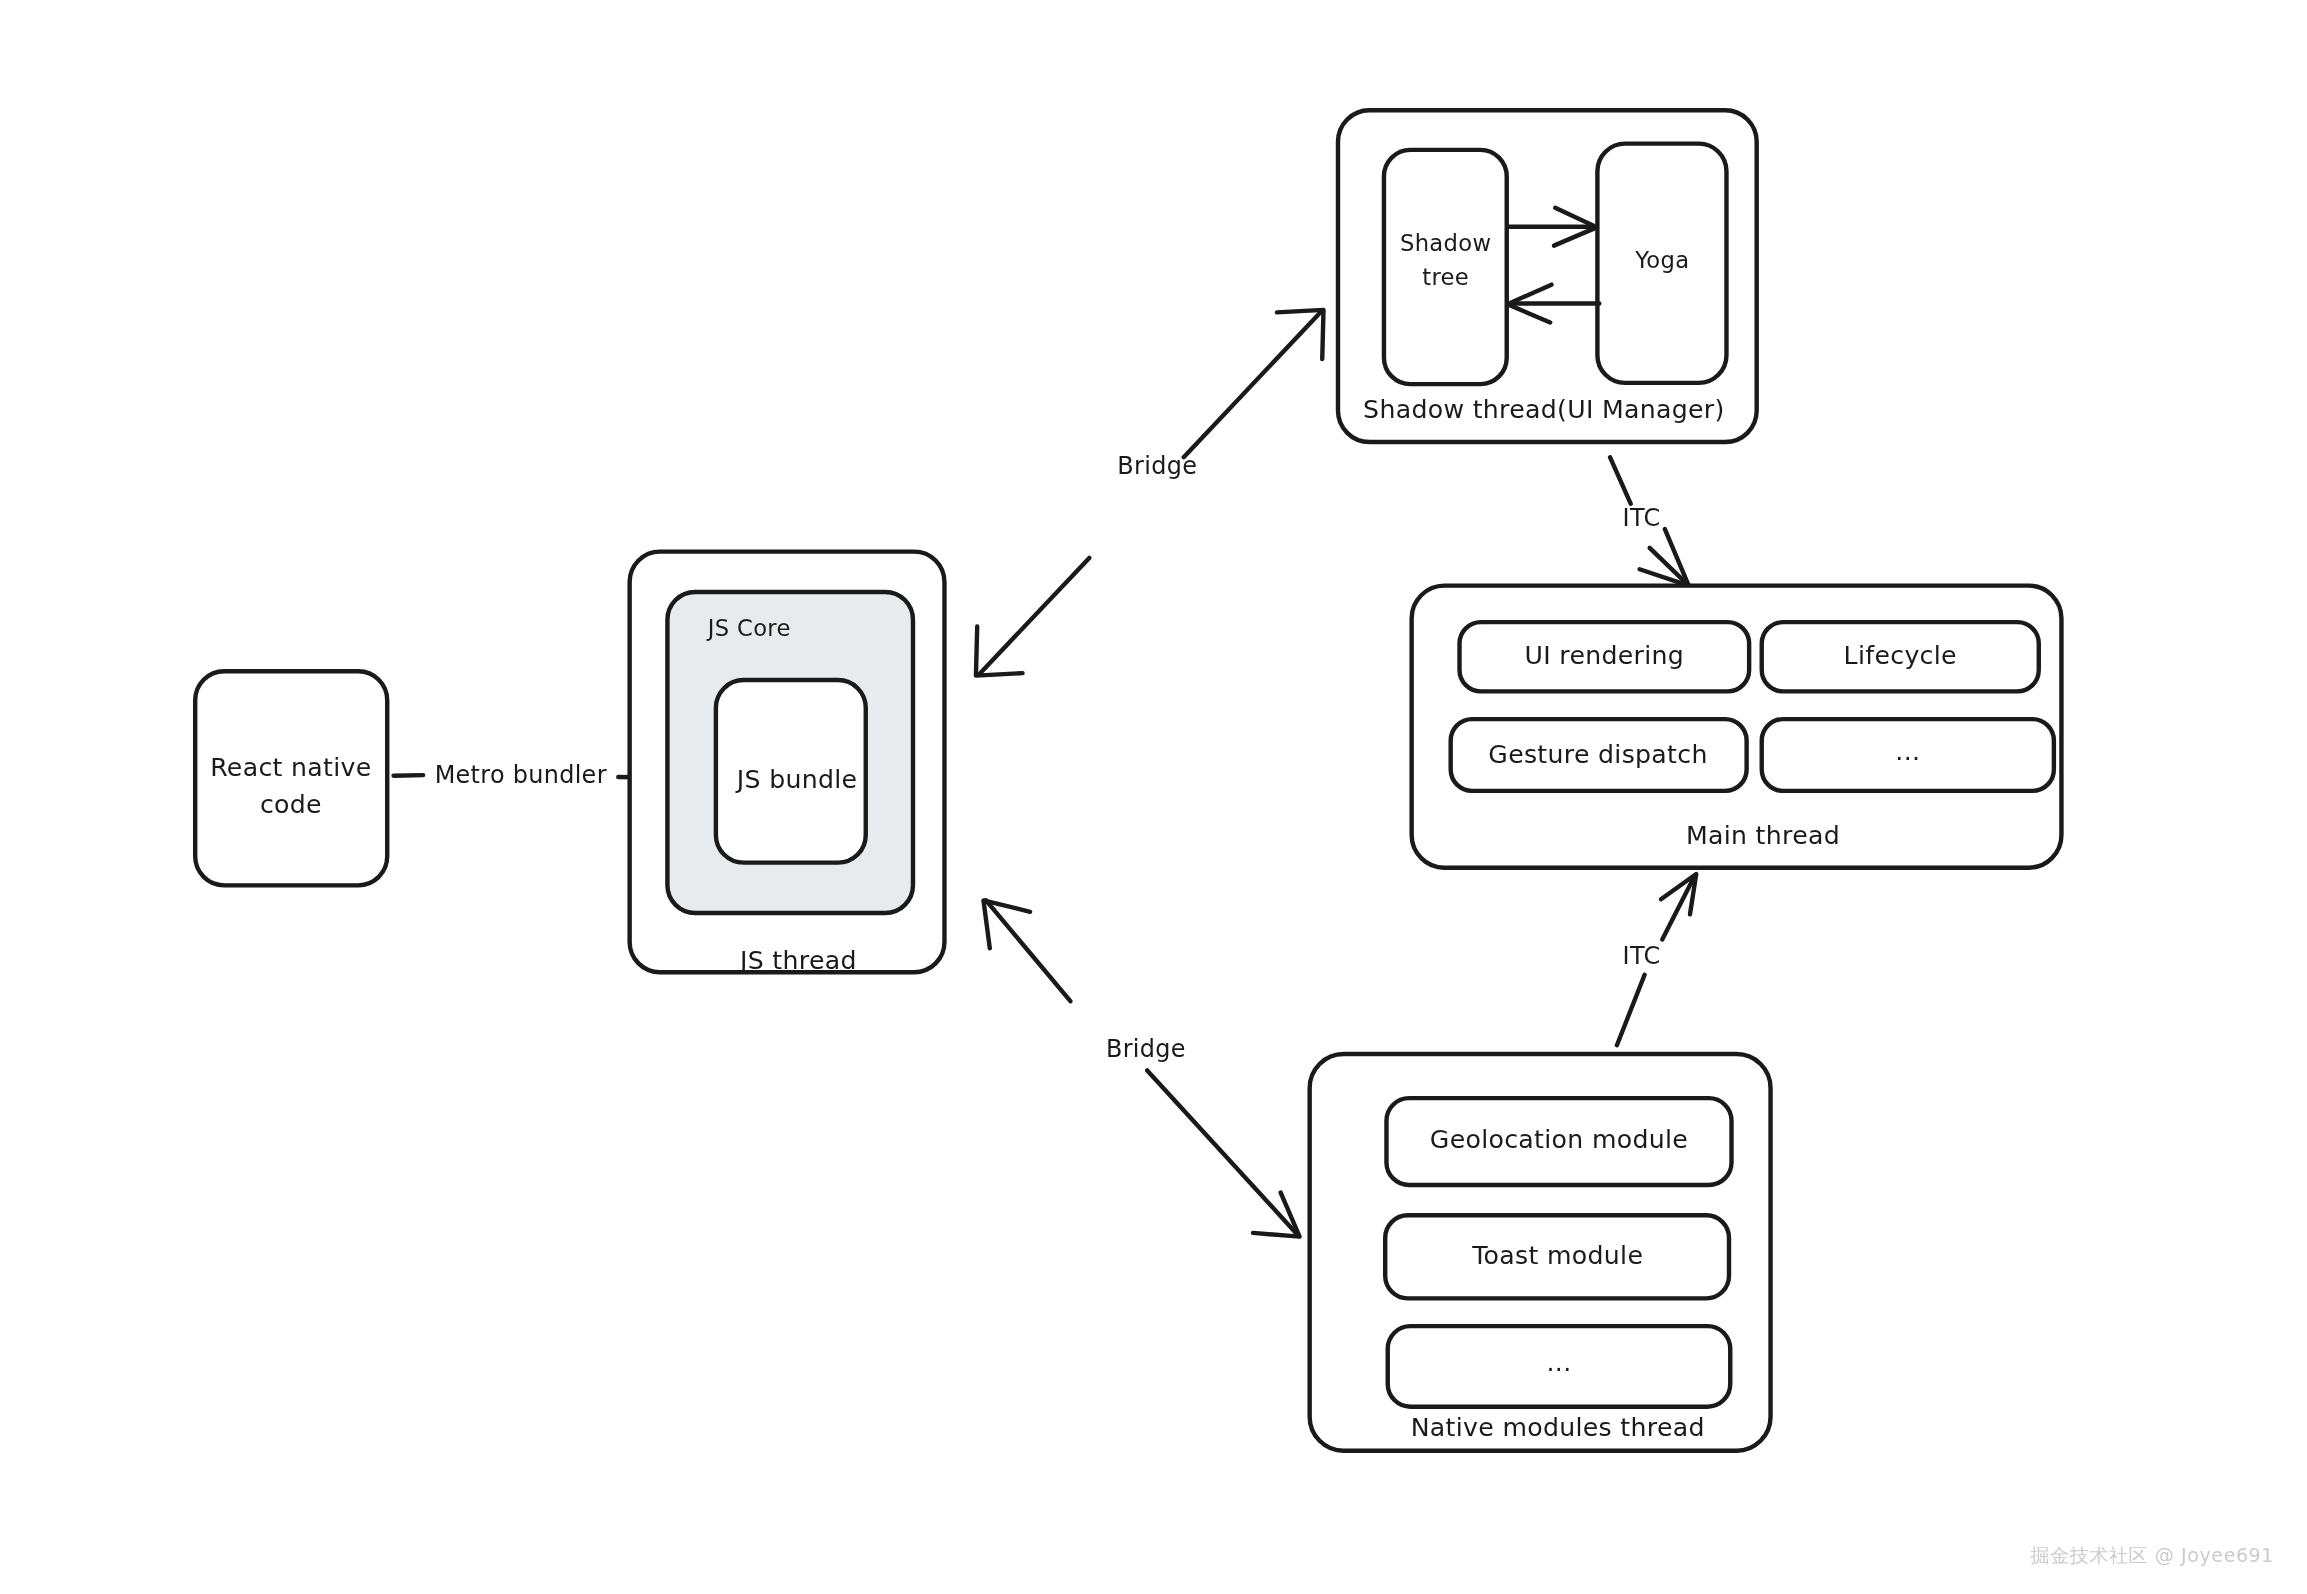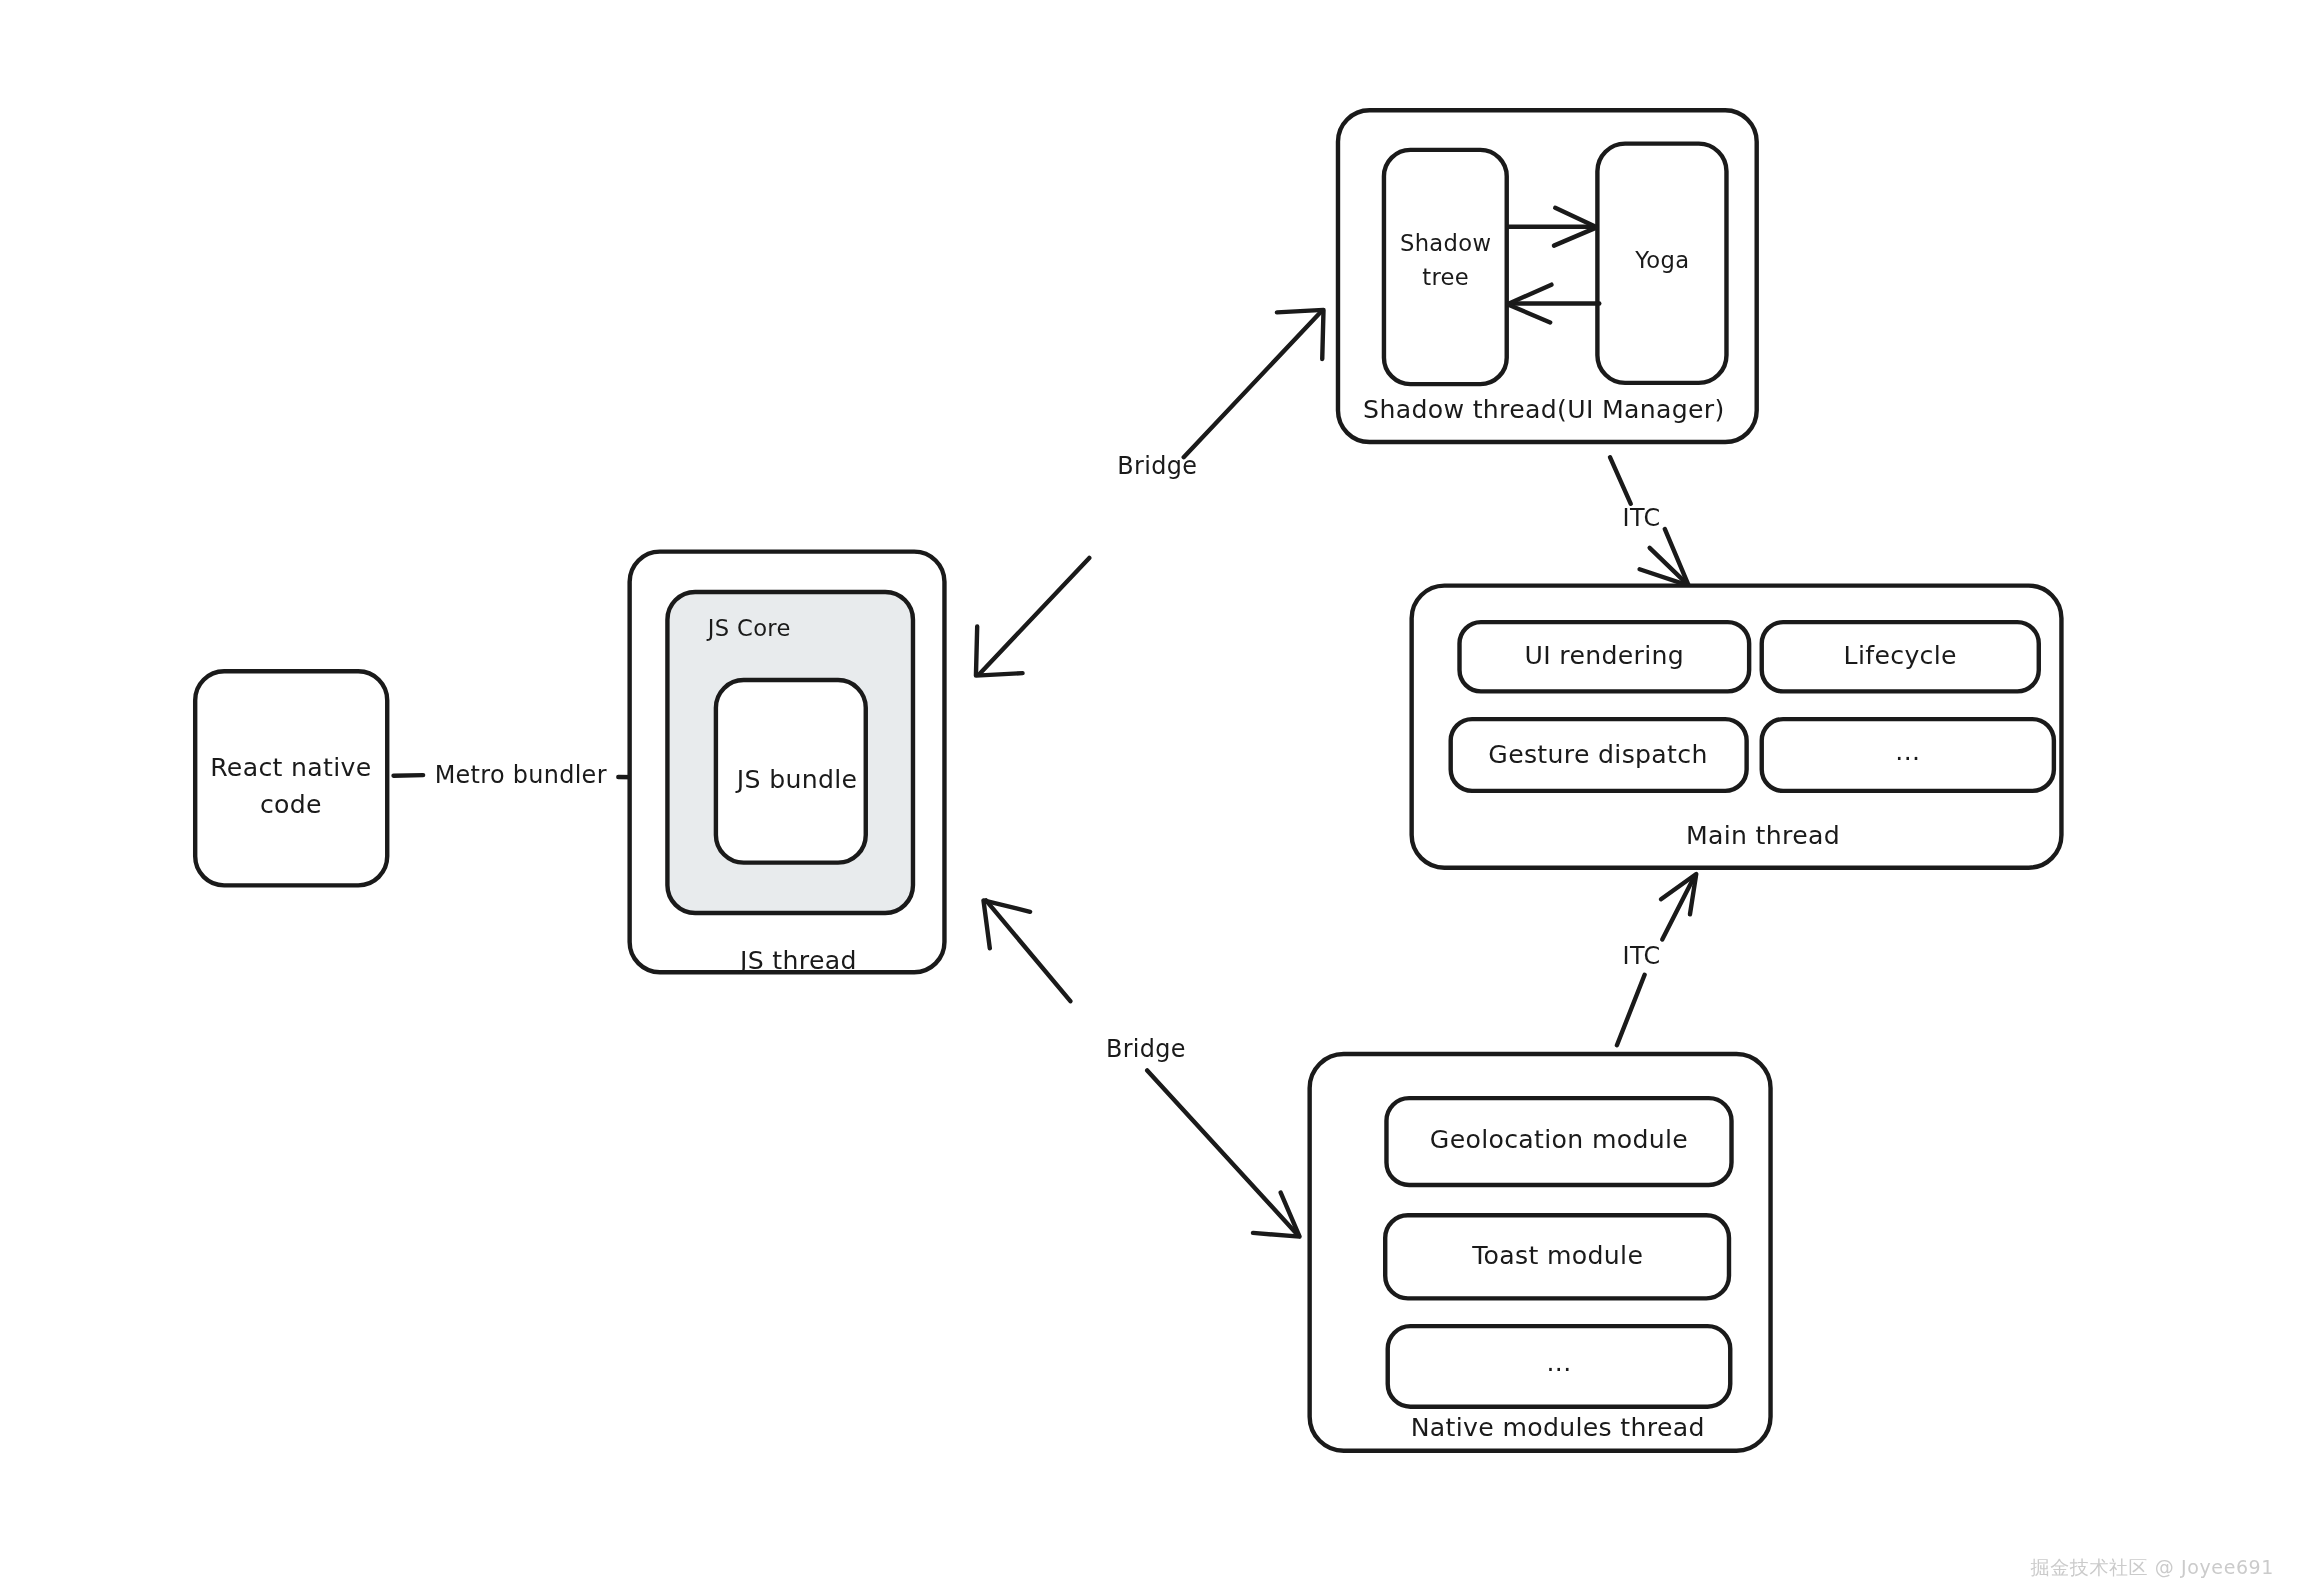--- a/index.html
+++ b/index.html
@@ -55,21 +55,21 @@
     letter-spacing: 0.5px;
   }
   .lbl.small { font-size: 36px; }
   .lbl.edge-label {
     font-size: 38px;
   }
   .lbl.container-title { font-size: 40px; }
   .watermark {
     position: absolute;
     right: 33px;
-    bottom: 14px;
+    bottom: 26px;
     font-family: "DejaVu Sans", sans-serif;
     font-size: 19px;
     color: #cbcbcb;
     white-space: nowrap;
     letter-spacing: 0.6px;
   }
 </style>
 </head>
 <body>
 

